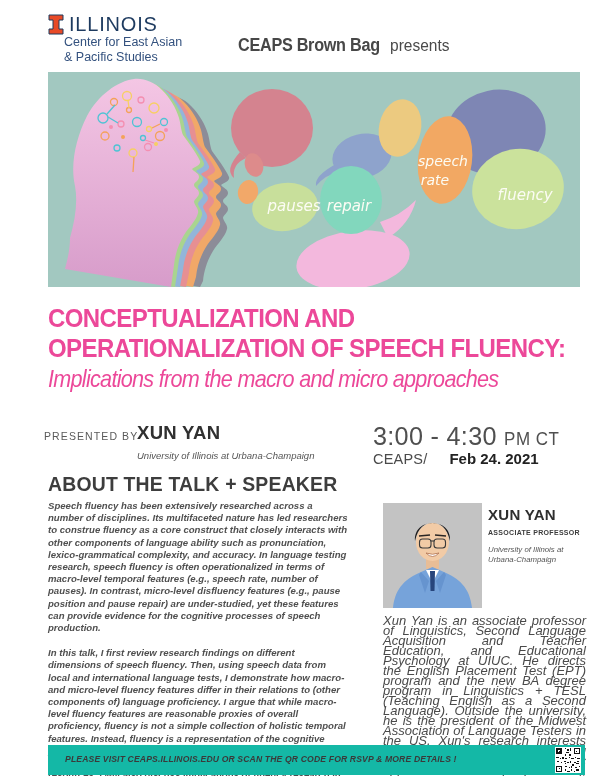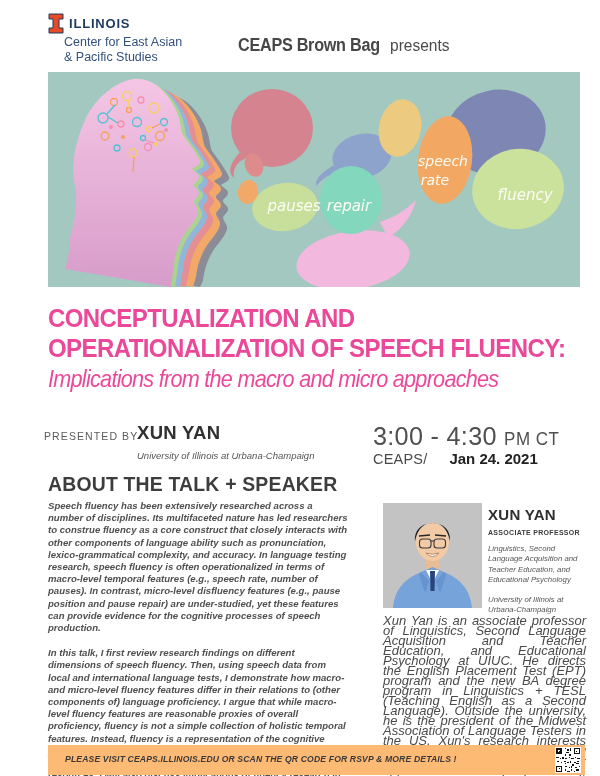--- a/index.html
+++ b/index.html
@@ -2,21 +2,21 @@
 <html><head>
 <meta charset="utf-8">
 <style>
   html,body{margin:0;padding:0;background:#ffffff;}
   body{width:600px;height:776px;position:relative;overflow:hidden;
        font-family:"Liberation Sans",sans-serif;-webkit-font-smoothing:antialiased;}
   .abs{position:absolute;}
 
   
   .logo-row{left:48px;top:13px;display:flex;align-items:center;gap:5px;}
-  .wordmark{font-size:13px;font-weight:700;color:#1d3a5f;letter-spacing:.8px;text-align:center;}
+  .wordmark{font-size:20px;font-weight:400;color:#1d3a5f;letter-spacing:.8px;text-align:center;}
   .unit{left:64px;top:35px;font-size:12.5px;line-height:15px;color:#33517e;}
   .series{left:238px;top:35px;font-size:18px;font-weight:700;color:#474747;
           transform:scaleX(.9);transform-origin:left;letter-spacing:-.3px;}
   .presents{left:390px;top:36px;font-size:16.5px;color:#4a4a4a;
             transform:scaleX(.94);transform-origin:left;}
 
   
   .banner{left:48px;top:72px;width:532px;height:215px;background:#a2c8c0;}
 
   
@@ -47,21 +47,21 @@
   .photo-box{width:99px;height:105px;display:block;}
   .speaker-head{position:absolute;left:105px;top:3px;width:98px;}
   .speaker-name{font-size:15px;font-weight:700;color:#2e2e2e;letter-spacing:.3px;}
   .speaker-role{font-size:7px;font-weight:700;color:#3c3c3c;letter-spacing:.3px;margin-top:6px;}
   .speaker-fields{font-size:7.8px;font-style:italic;color:#555;line-height:10.4px;margin-top:8px;}
   .speaker-univ{font-size:7.8px;font-style:italic;color:#555;line-height:10.4px;margin-top:9px;}
   .bio{left:383px;top:616px;width:203px;font-size:13px;line-height:10px;
        color:#4a4a4a;text-align:justify;font-style:italic;}
 
   
-  .footer-bar{left:48px;top:745px;width:537px;height:30px;background:#fdba74;}
+  .footer-bar{left:48px;top:745px;width:537px;height:30px;background:#14b8a6;}
   .footer-text{position:absolute;left:17px;top:9px;font-size:8.6px;font-weight:700;
                font-style:italic;color:#3a3a3a;letter-spacing:.15px;}
   .qr{position:absolute;right:4px;top:2px;width:26px;height:26px;background:#fff;}
 </style>
 </head>
 <body>
 
 <div class="abs logo-row">
   <svg width="16" height="21" viewBox="0 0 16 21">
     <path fill="#e84a27" stroke="#1d3a5f" stroke-width="1" d="M1,1 h14 v5 h-4 v9 h4 v5 h-14 v-5 h4 v-9 h-4 z"></path>
@@ -156,21 +156,21 @@
   <div class="title-line">CONCEPTUALIZATION AND</div>
   <div class="title-line">OPERATIONALIZATION OF SPEECH FLUENCY:</div>
   <div class="subtitle">Implications from the macro and micro approaches</div>
 </div>
 
 <div class="abs presented-label">PRESENTED BY</div>
 <div class="abs presenter-name">XUN YAN</div>
 <div class="abs presenter-affil">University of Illinois at Urbana-Champaign</div>
 
 <div class="abs time-row"><span>3:00 - 4:30 </span><span class="time-suffix">PM CT</span></div>
-<div class="abs date-row"><span class="day">CEAPS/</span><span class="date">Jan 24. 2021</span></div>
+<div class="abs date-row"><span class="day">CEAPS/</span><span class="date">Feb 24. 2021</span></div>
 
 <div class="abs about-heading">ABOUT THE TALK + SPEAKER</div>
 
 <div class="abs col-left">
   <p>Speech fluency has been extensively researched across a number of disciplines. Its multifaceted nature has led researchers to construe fluency as a core construct that closely interacts with other components of language ability such as pronunciation, lexico-grammatical complexity, and accuracy. In language testing research, speech fluency is often operationalized in terms of macro-level temporal features (e.g., speech rate, number of pauses). In contrast, micro-level disfluency features (e.g., pause position and pause repair) are under-studied, yet these features can provide evidence for the cognitive processes of speech production.</p>
   <p>In this talk, I first review research findings on different dimensions of speech fluency. Then, using speech data from local and international language tests, I demonstrate how macro- and micro-level fluency features differ in their relations to (other components of) language proficiency. I argue that while macro-level fluency features are reasonable proxies of overall proficiency, fluency is not a simple collection of holistic temporal features. Instead, fluency is a representation of the cognitive processes during speech production, providing insights into the speakers' automatic access to and control of various linguistic resources. I will also discuss implications of fluency research in the contexts of language learning, teaching, and assessment.</p>
 </div>
 
 <div class="abs col-right">
   <svg class="photo-box" viewBox="0 0 99 105">
@@ -186,21 +186,20 @@
     <path d="M32,38 C30,14 69,14 67,38 C64,24 57,20 49.5,20 C42,20 35,24 32,38 Z" fill="#1e1c1c"></path>
     <rect x="36.5" y="36" width="11.5" height="9" rx="3" fill="none" stroke="#3a3a3a" stroke-width="1.1"></rect>
     <rect x="51" y="36" width="11.5" height="9" rx="3" fill="none" stroke="#3a3a3a" stroke-width="1.1"></rect>
     <path d="M48,38 L51,38" stroke="#3a3a3a" stroke-width="1.1"></path>
     <path d="M36,33 L47,32 M52,32 L63,33" stroke="#2a2624" stroke-width="1.4"></path>
     <path d="M43,50 Q49.5,57 56,50 Q49.5,52.5 43,50 Z" fill="#ffffff" stroke="#b0714f" stroke-width=".8"></path>
   </svg>
   <div class="speaker-head">
     <div class="speaker-name">XUN YAN</div>
     <div class="speaker-role">ASSOCIATE PROFESSOR</div>
-    <div class="speaker-fields">Linguistics, Second Language Acquisition and Teacher Education, and Educational Psychology</div>
     <div class="speaker-univ">University of Illinois at Urbana-Champaign</div>
   </div>
 </div>
 
 <div class="abs bio">Xun Yan is an associate professor of Linguistics, Second Language Acquisition and Teacher Education, and Educational Psychology at UIUC. He directs the English Placement Test (EPT) program and the new BA degree program in Linguistics + TESL (Teaching English as a Second Language). Outside the university, he is the president of the Midwest Association of Language Testers in the US. Xun's research interests include speaking and writing assessment, psycholinguistic approaches to language testing, and language assessment literacy. He publishes widely in international journals including Language Testing, TESOL Quarterly, Assessing Writing, System, Journal of Second Language Writing, and Frontiers in Psychology.</div>
 
 <div class="abs footer-bar">
   <div class="footer-text">PLEASE VISIT CEAPS.ILLINOIS.EDU OR SCAN THE QR CODE FOR RSVP &amp; MORE DETAILS !</div>
   <svg class="qr" viewBox="0 0 21 21" shape-rendering="crispEdges">
     <rect width="21" height="21" fill="#fff"></rect>

